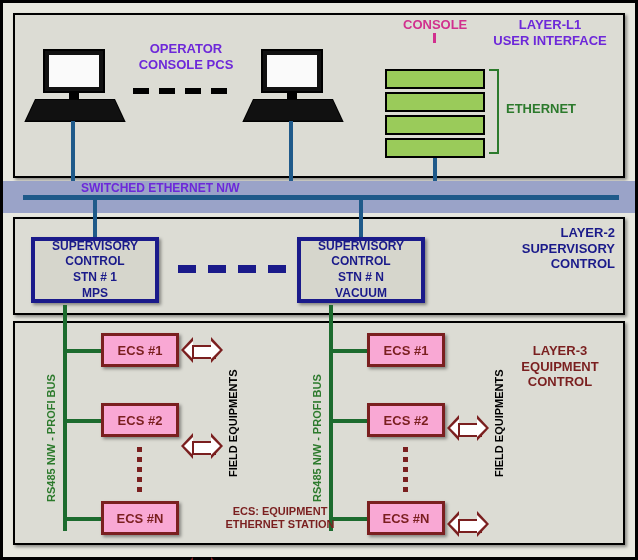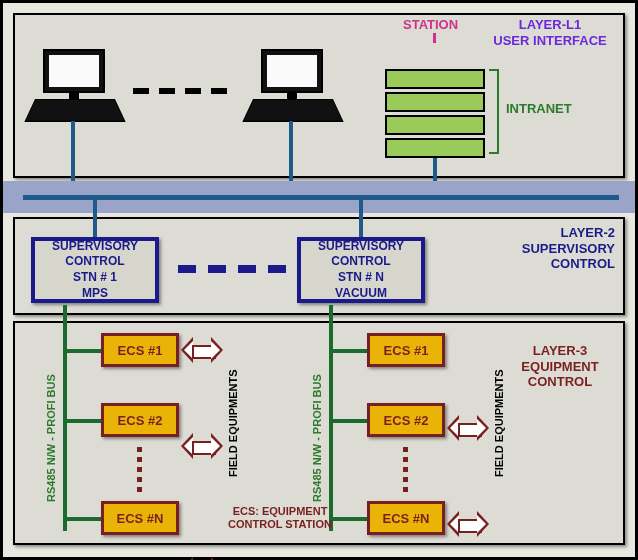--- a/index.html
+++ b/index.html
@@ -88,21 +88,21 @@
   .vline { background: #1f5a8a; width: 4px; }
   .greenline { background: #1c6b2e; width: 4px; }
 
   .sup-box {
     background: #d6d6cc; border: 4px solid #1a1a8a;
     text-align: center; font-weight: bold; color: #1a1a8a; font-size: 12px;
     display: flex; align-items: center; justify-content: center; line-height: 1.3;
     box-shadow: 2px 2px 3px rgba(0,0,0,0.4);
   }
   .ecs-box {
-    background: #eab308; border: 3px solid #7a1f1f;
+    background: #f9a8d4; border: 3px solid #7a1f1f;
     text-align: center; font-weight: bold; color: #7a1f1f; font-size: 13px;
     display: flex; align-items: center; justify-content: center;
     box-shadow: 2px 2px 3px rgba(0,0,0,0.4);
   }
   .biarrow {
     position: relative; width: 34px; height: 26px;
   }
   .biarrow .shaft { position:absolute; top:8px; left:7px; width:20px; height:10px; background:#fff; border:2px solid #7a1f1f; }
   .biarrow .al, .biarrow .ar {
     position:absolute; width:0; height:0; border-top:13px solid transparent; border-bottom:13px solid transparent;
@@ -139,38 +139,41 @@
         <div class="stand"></div>
         <div class="keyboard"></div>
       </div>
   </div>
   <div class="abs dashes-row" style="left:130px; top:85px;">
     <div class="dash-sm"></div>
       <div class="dash-sm"></div>
       <div class="dash-sm"></div>
       <div class="dash-sm"></div>
   </div>
-
-  <div class="abs text pink" style="left:400px; top:14px;">STATION</div>
+  <div class="abs text" style="left:128px; top:38px; width:110px; white-space:pre-line;">OPERATOR
+CONSOLE PCS</div>
+
+  <div class="abs text pink" style="left:400px; top:14px;">CONSOLE</div>
   <div class="abs" style="left:430px; top:30px; width:3px; height:10px; background:#d1308e;"></div>
   <div class="abs server-stack" style="left:382px; top:66px; width:100px;">
     <div class="server-slab"></div>
     <div class="server-slab"></div>
     <div class="server-slab"></div>
     <div class="server-slab"></div>
   </div>
   <div class="abs bracket" style="left:486px; top:66px; width:10px; height:85px;"></div>
-  <div class="abs text greenlbl" style="left:503px; top:98px;">INTRANET</div>
+  <div class="abs text greenlbl" style="left:503px; top:98px;">ETHERNET</div>
 
   <div class="abs vline" style="left:68px; top:118px; height:76px;"></div>
   <div class="abs vline" style="left:286px; top:118px; height:76px;"></div>
   <div class="abs vline" style="left:430px; top:155px; height:39px;"></div>
 
   <div class="abs ethernet-bar" style="left:0px; top:178px; width:632px; height:32px;"></div>
   <div class="abs ethernet-line" style="left:20px; top:192px; width:596px; height:5px;"></div>
+  <div class="abs text small" style="left:78px; top:178px;">SWITCHED ETHERNET N/W</div>
 
   <div class="abs layer-box" style="left:10px; top:214px; width:612px; height:98px;"></div>
   <div class="abs text darkblue" style="right:20px; top:222px; width:120px; white-space:pre-line;text-align:right;">LAYER-2
 SUPERVISORY
 CONTROL</div>
 
   <div class="abs vline" style="left:90px; top:197px; height:38px;"></div>
   <div class="abs vline" style="left:356px; top:197px; height:38px;"></div>
 
   <div class="abs sup-box" style="left:28px; top:234px; width:128px; height:66px;">
@@ -254,15 +257,15 @@
       <div class="shaft"></div>
       <div class="ar"></div>
     </div>
 
   <div class="abs vtext greenlbl" style="left:42px; top:340px; height:190px;">RS485 N/W - PROFI BUS</div>
   <div class="abs vtext greenlbl" style="left:308px; top:340px; height:190px;">RS485 N/W - PROFI BUS</div>
   <div class="abs vtext" style="left:224px; top:350px; height:140px; color:#000;">FIELD EQUIPMENTS</div>
   <div class="abs vtext" style="left:490px; top:350px; height:140px; color:#000;">FIELD EQUIPMENTS</div>
 
   <div class="abs text darkred tiny" style="left:222px; top:502px; width:110px; white-space:pre-line; font-size:11px;">ECS: EQUIPMENT
-CONTROL STATION</div>
+ETHERNET STATION</div>
 
 </div>
 
 </body></html>

